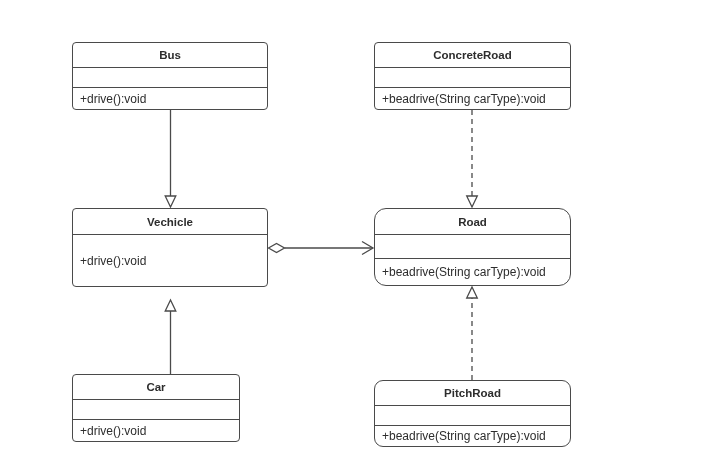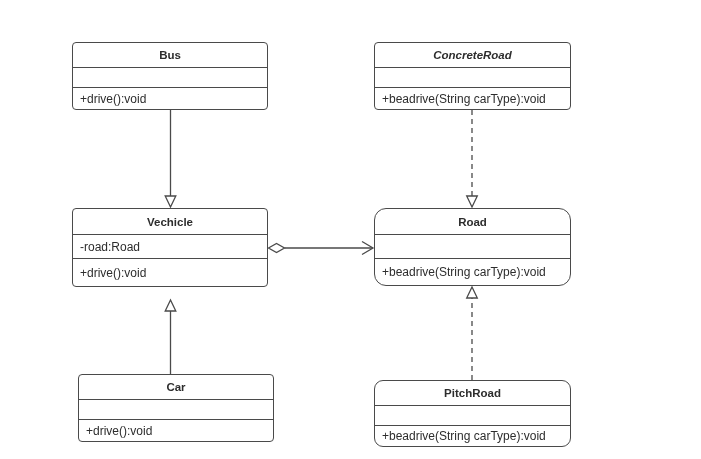--- a/index.html
+++ b/index.html
@@ -56,32 +56,32 @@
     line-height: 16px;
     padding-left: 7px;
     white-space: nowrap;
   }
   
   #box-bus      { left: 72px;  top: 42px;  width: 196px; height: 68px; }
   #box-bus .uml-title      { height: 25px; }
   #box-bus .uml-attrs      { height: 20px; }
 
   #box-concrete { left: 374px; top: 42px;  width: 197px; height: 68px; }
-  #box-concrete .uml-title { height: 25px; font-style: italic; }
+  #box-concrete .uml-title { height: 25px; }
   #box-concrete .uml-attrs { height: 20px; }
 
   #box-vechicle { left: 72px;  top: 208px; width: 196px; height: 79px; }
   #box-vechicle .uml-title { height: 26px; }
   #box-vechicle .uml-attrs { height: 24px; }
 
   #box-road     { left: 374px; top: 208px; width: 197px; height: 78px; border-radius: 12px; }
   #box-road .uml-title     { height: 26px; }
   #box-road .uml-attrs     { height: 24px; }
 
-  #box-car      { left: 72px;  top: 374px; width: 196px; height: 68px; margin-left: 6px; }
+  #box-car      { left: 72px;  top: 374px; width: 168px; height: 68px; }
   #box-car .uml-title      { height: 25px; }
   #box-car .uml-attrs      { height: 20px; }
 
   #box-pitch    { left: 374px; top: 380px; width: 197px; height: 67px; border-radius: 9px; }
   #box-pitch .uml-title    { height: 25px; }
   #box-pitch .uml-attrs    { height: 20px; }
 
   svg.edges {
     position: absolute;
     left: 0; top: 0;
@@ -123,23 +123,20 @@
   <div class="uml-class" id="box-concrete">
     <div class="uml-title">ConcreteRoad</div>
     <div class="uml-attrs"></div>
     <div class="uml-methods">
       <div class="member">+beadrive(String carType):void</div>
     </div>
   </div>
 
   <div class="uml-class" id="box-vechicle">
     <div class="uml-title">Vechicle</div>
-    <div class="uml-attrs">
-      <div class="member">-road:Road</div>
-    </div>
     <div class="uml-methods">
       <div class="member">+drive():void</div>
     </div>
   </div>
 
   <div class="uml-class" id="box-road">
     <div class="uml-title">Road</div>
     <div class="uml-attrs"></div>
     <div class="uml-methods">
       <div class="member">+beadrive(String carType):void</div>

